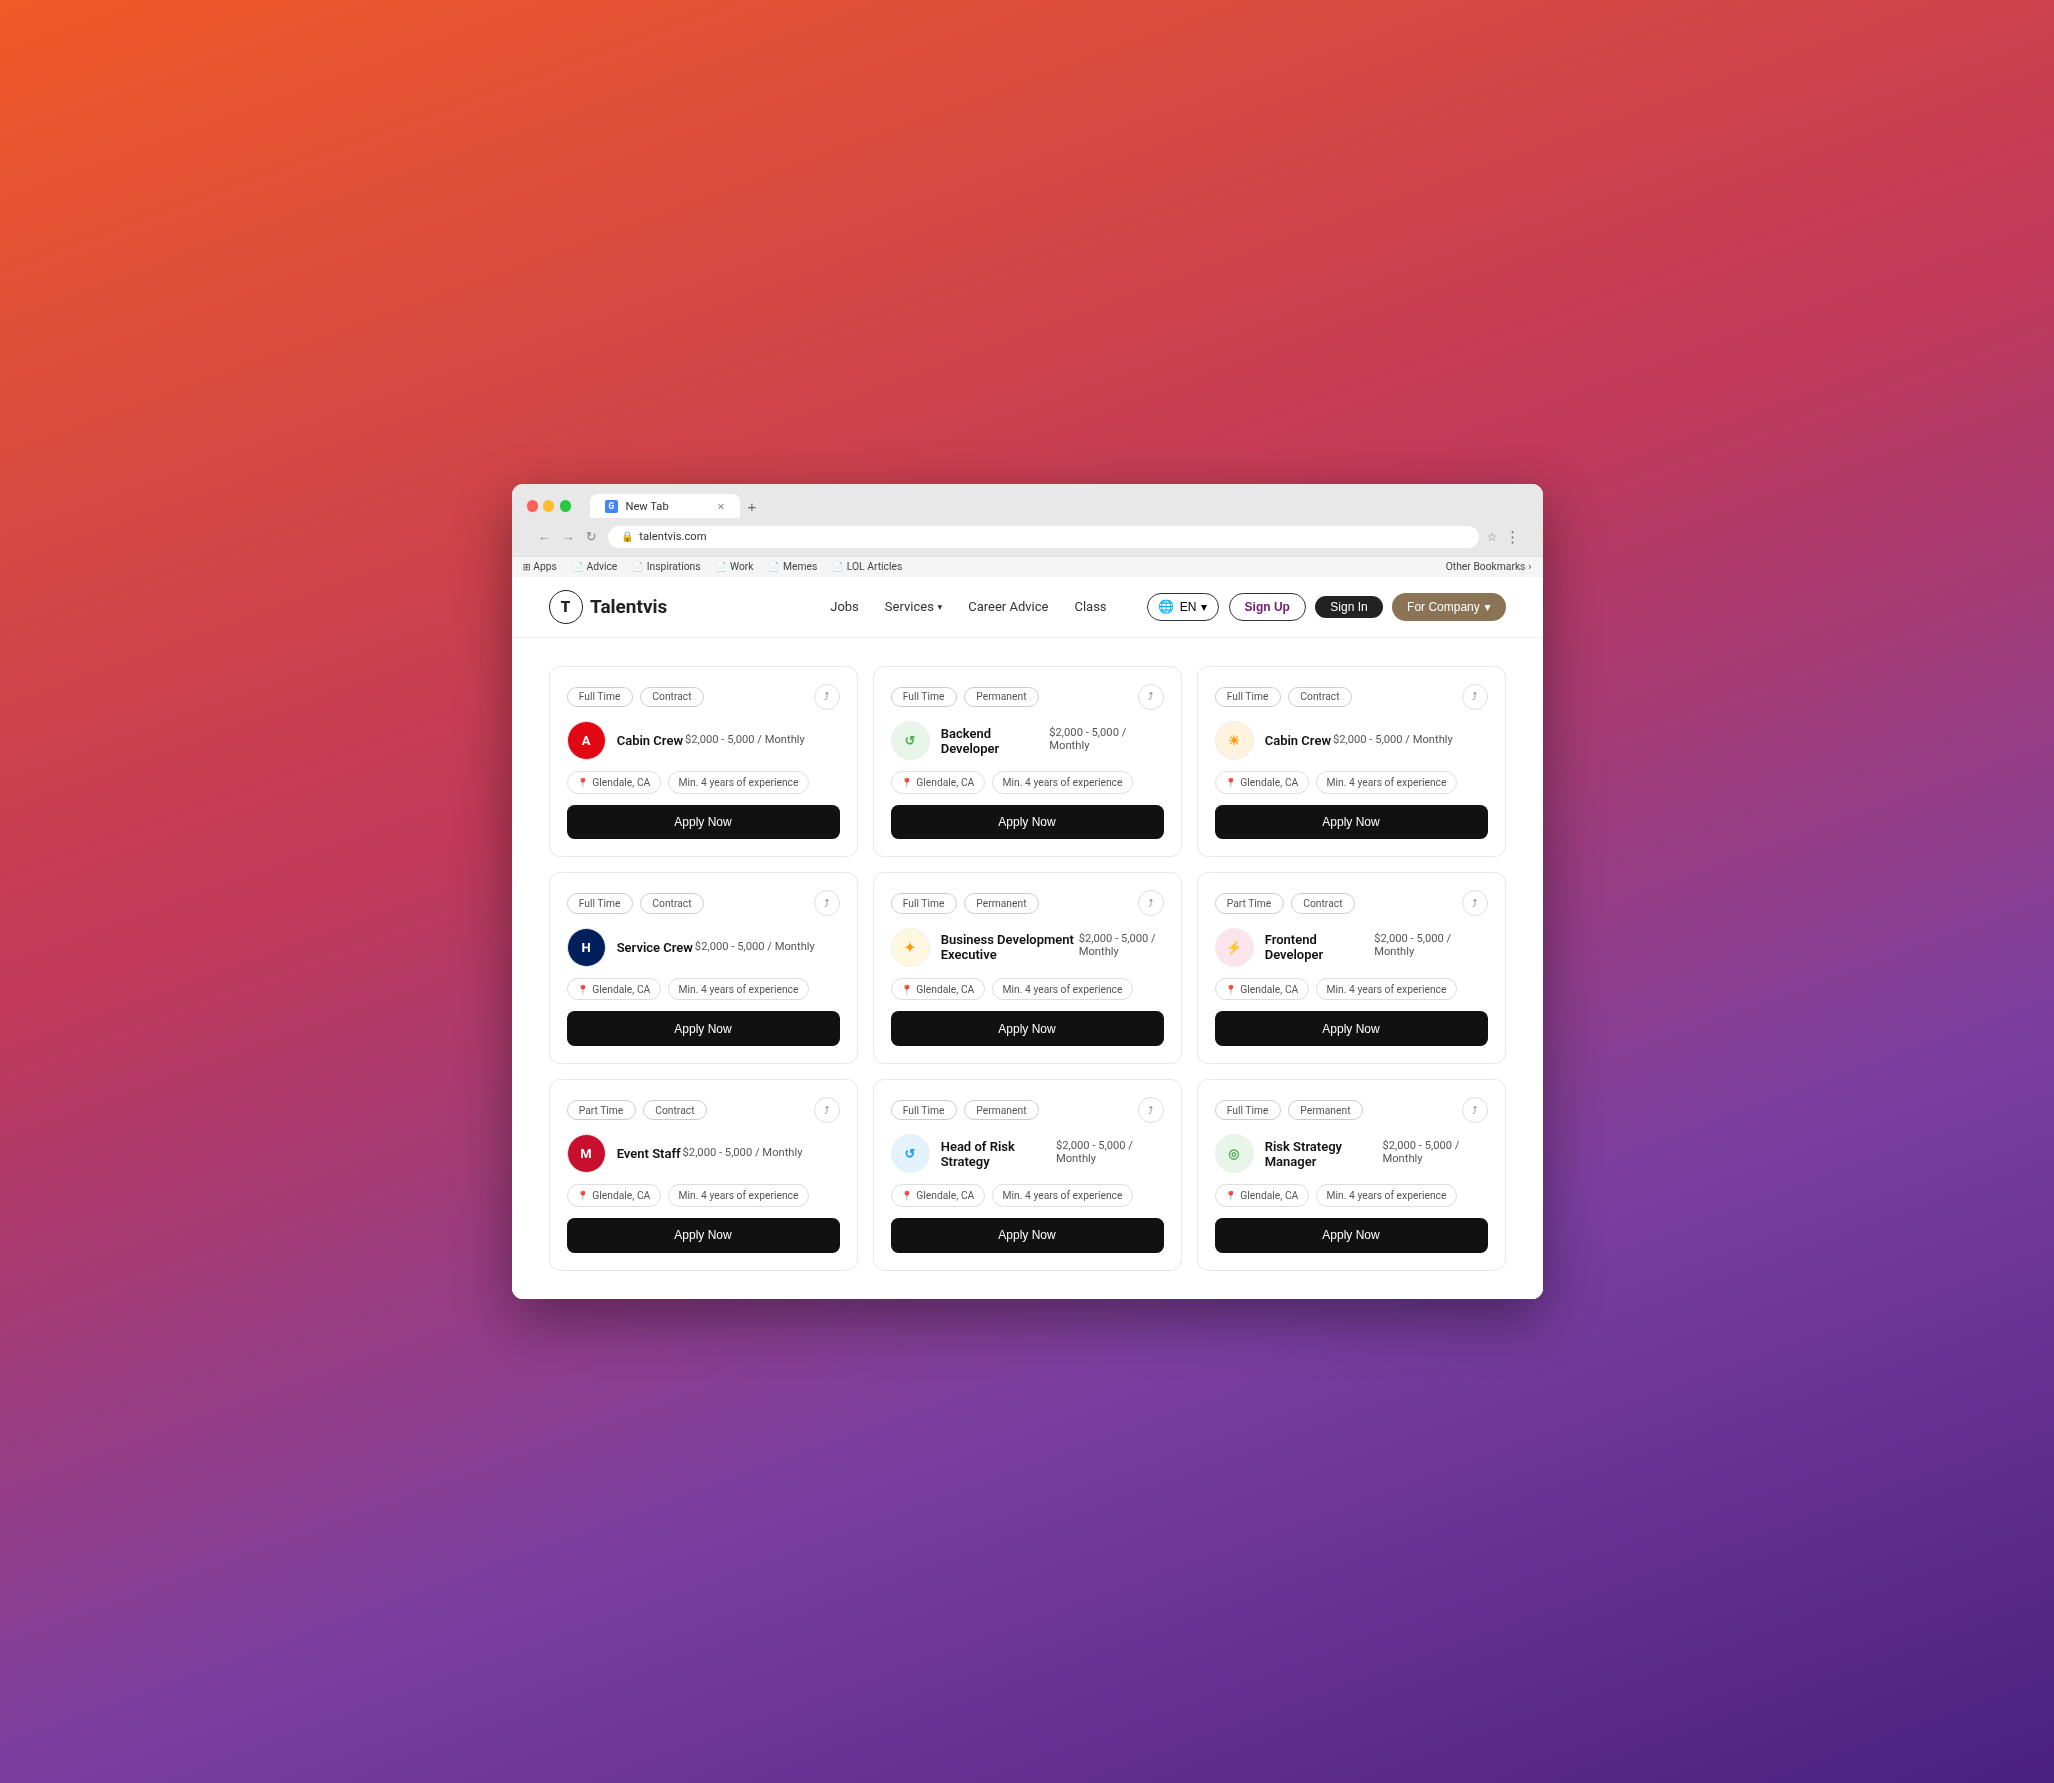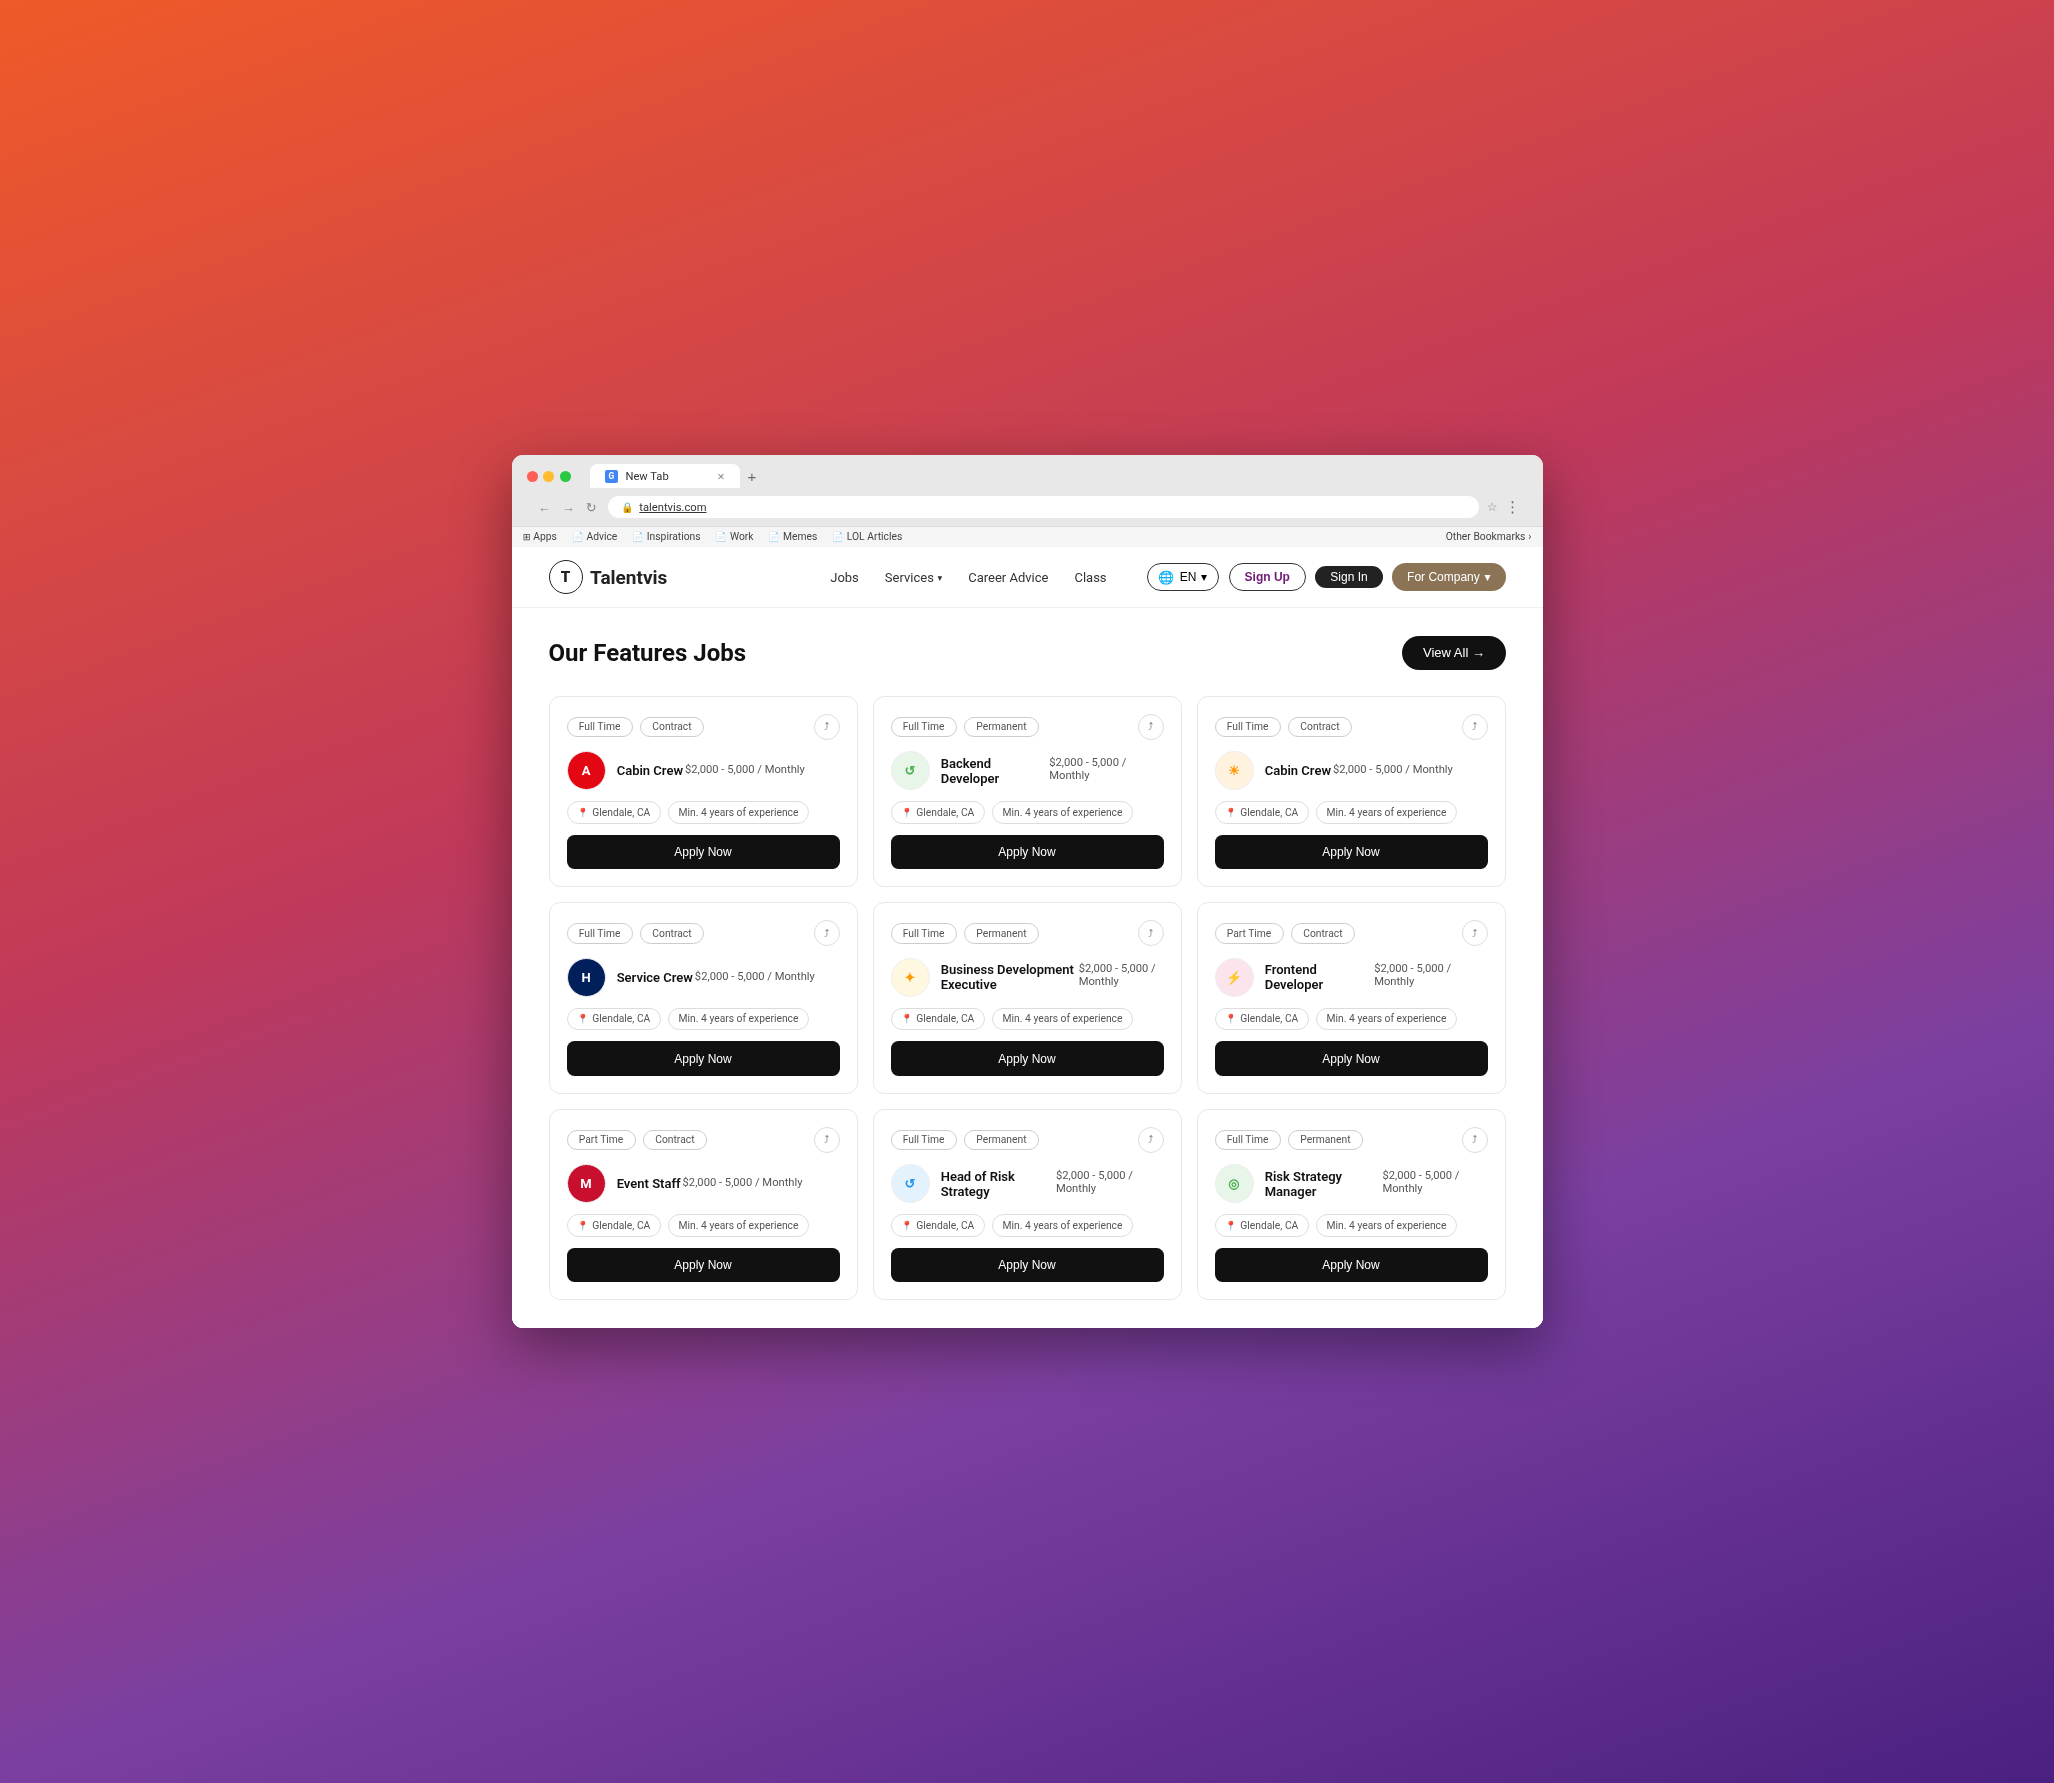--- a/index.html
+++ b/index.html
@@ -117,21 +117,20 @@
       align-items: center;
       gap: 5.6px;
     }
     .address-icon {
       color: #4285f4;
       font-size: 10.3px;
     }
     .address-text {
       color: #333;
       font-size: 11.2px;
-      text-decoration: underline;
     }
     .bookmark-icon {
       color: #888;
       font-size: 12px;
     }
     .extension-area {
       display: flex;
       align-items: center;
       gap: 5.6px;
     }
@@ -502,26 +501,20 @@
           <span>Sign In</span>
         </button>
         <button class="company-btn">
           <span>For Company</span>
           <span>▾</span>
         </button>
       </div>
     </nav>
 
     <div class="main-section">
-      <div class="section-header">
-        <h2 class="section-title">Our Features Jobs</h2>
-        <button class="view-all-btn">
-          <span>View All →</span>
-        </button>
-      </div>
 
       <div class="jobs-grid" id="jobs-grid">
       <div class="job-card">
     <div class="card-tags">
       <span class="tag">Full Time</span>
               <span class="tag">Contract</span>
       <button class="share-btn">
         <span style="font-size:10.3px;">⤴</span>
       </button>
     </div>

